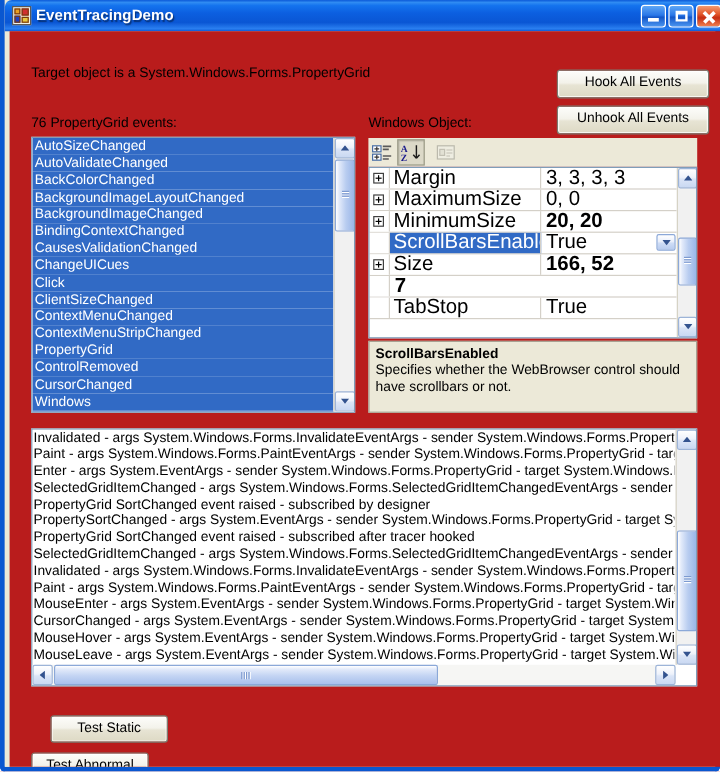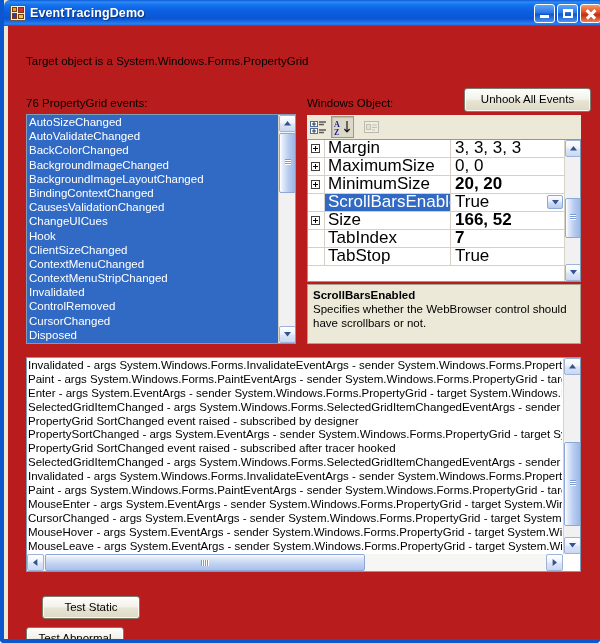--- a/index.html
+++ b/index.html
@@ -415,42 +415,43 @@
         <span class="x1"></span>
           <span class="x2"></span>
       </div>
     </div>
   </div>
 
   <div class="client">
 
     <div class="lbl" style="left:18px; top:29px;">Target object is a System.Windows.Forms.PropertyGrid</div>
 
+    <div class="xpbtn" style="left:456px; top:32px; width:127px; height:24px;">Hook All Events</div>
     <div class="xpbtn" style="left:456px; top:62px; width:127px; height:24px;">Unhook All Events</div>
 
     <div class="lbl" style="left:18px; top:71px;">76 PropertyGrid events:</div>
 
     <div class="listbox" style="left:18px; top:88px; width:270px; height:230px;padding-left:12px;">
       <div class="lb-items" id="lb-items">
           <div class="lb-item sel">AutoSizeChanged</div>
           <div class="lb-item sel">AutoValidateChanged</div>
           <div class="lb-item sel">BackColorChanged</div>
+          <div class="lb-item sel">BackgroundImageLayoutChanged</div>
           <div class="lb-item sel">BackgroundImageChanged</div>
-          <div class="lb-item sel">BackgroundImageLayoutChanged</div>
           <div class="lb-item sel">BindingContextChanged</div>
           <div class="lb-item sel">CausesValidationChanged</div>
           <div class="lb-item sel">ChangeUICues</div>
-          <div class="lb-item sel">Hook</div>
+          <div class="lb-item sel">Click</div>
           <div class="lb-item sel">ClientSizeChanged</div>
           <div class="lb-item sel">ContextMenuChanged</div>
           <div class="lb-item sel">ContextMenuStripChanged</div>
-          <div class="lb-item sel">Invalidated</div>
+          <div class="lb-item sel">PropertyGrid</div>
           <div class="lb-item sel">ControlRemoved</div>
           <div class="lb-item sel">CursorChanged</div>
-          <div class="lb-item sel">Disposed</div>
+          <div class="lb-item sel">Windows</div>
           <div class="lb-item sel">DockChanged</div>
         </div>
       <div class="vscroll">
         <div class="sb-arrow up">
           <svg width="7" height="5" viewBox="0 0 7 5">
               <path d="M3.5 0 L7 4.4 L0 4.4 Z" fill="#33538f"></path>
             </svg>
         </div>
         <div class="sb-thumb" style="top:18px; height:60px;">
           <div class="sb-grip">
@@ -522,21 +523,20 @@
                 </svg>
               </span></div>
           </div>
           <div class="pg-row">
             <div class="pg-exp has"></div>
             <div class="pg-name">Size</div>
             <div class="pg-val bold">166, 52</div>
           </div>
           <div class="pg-row">
             <div class="pg-exp"></div>
-            <div class="pg-name">TabIndex</div>
             <div class="pg-val bold">7</div>
           </div>
           <div class="pg-row">
             <div class="pg-exp"></div>
             <div class="pg-name">TabStop</div>
             <div class="pg-val">True</div>
           </div>
         </div>
       <div class="vscroll" style="width:16px;">
         <div class="sb-arrow up" style="width:16px;">

